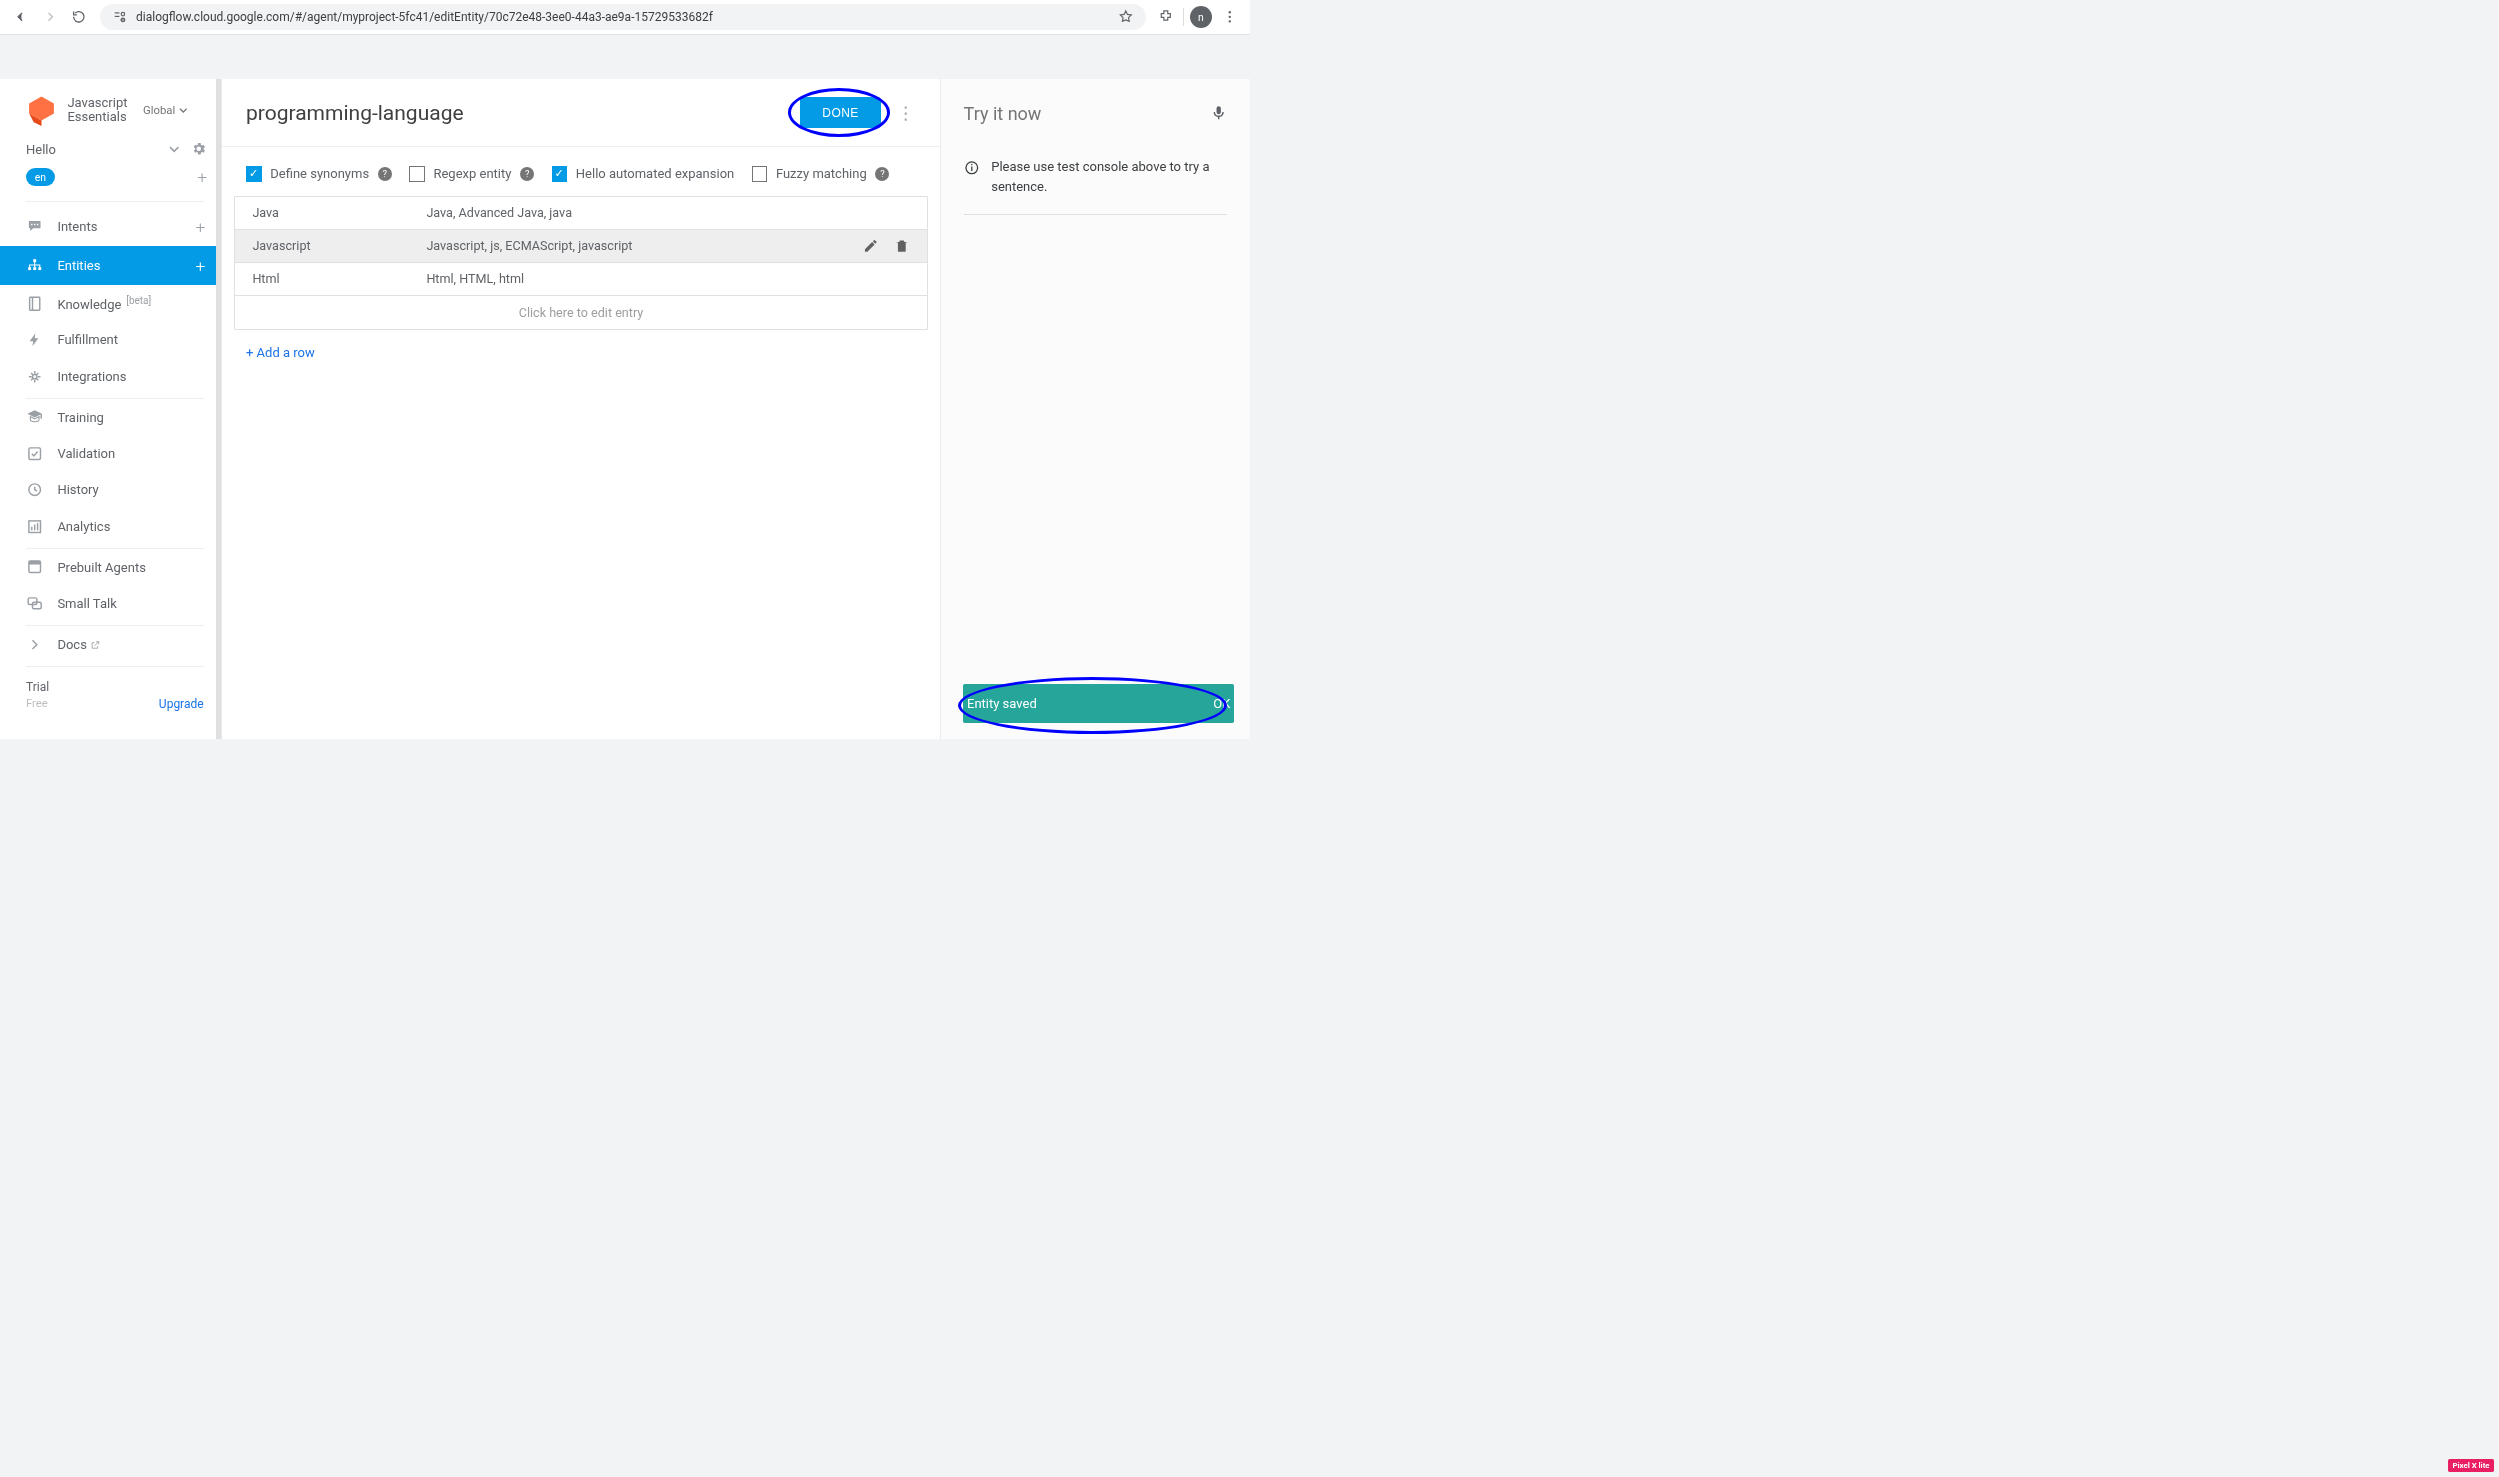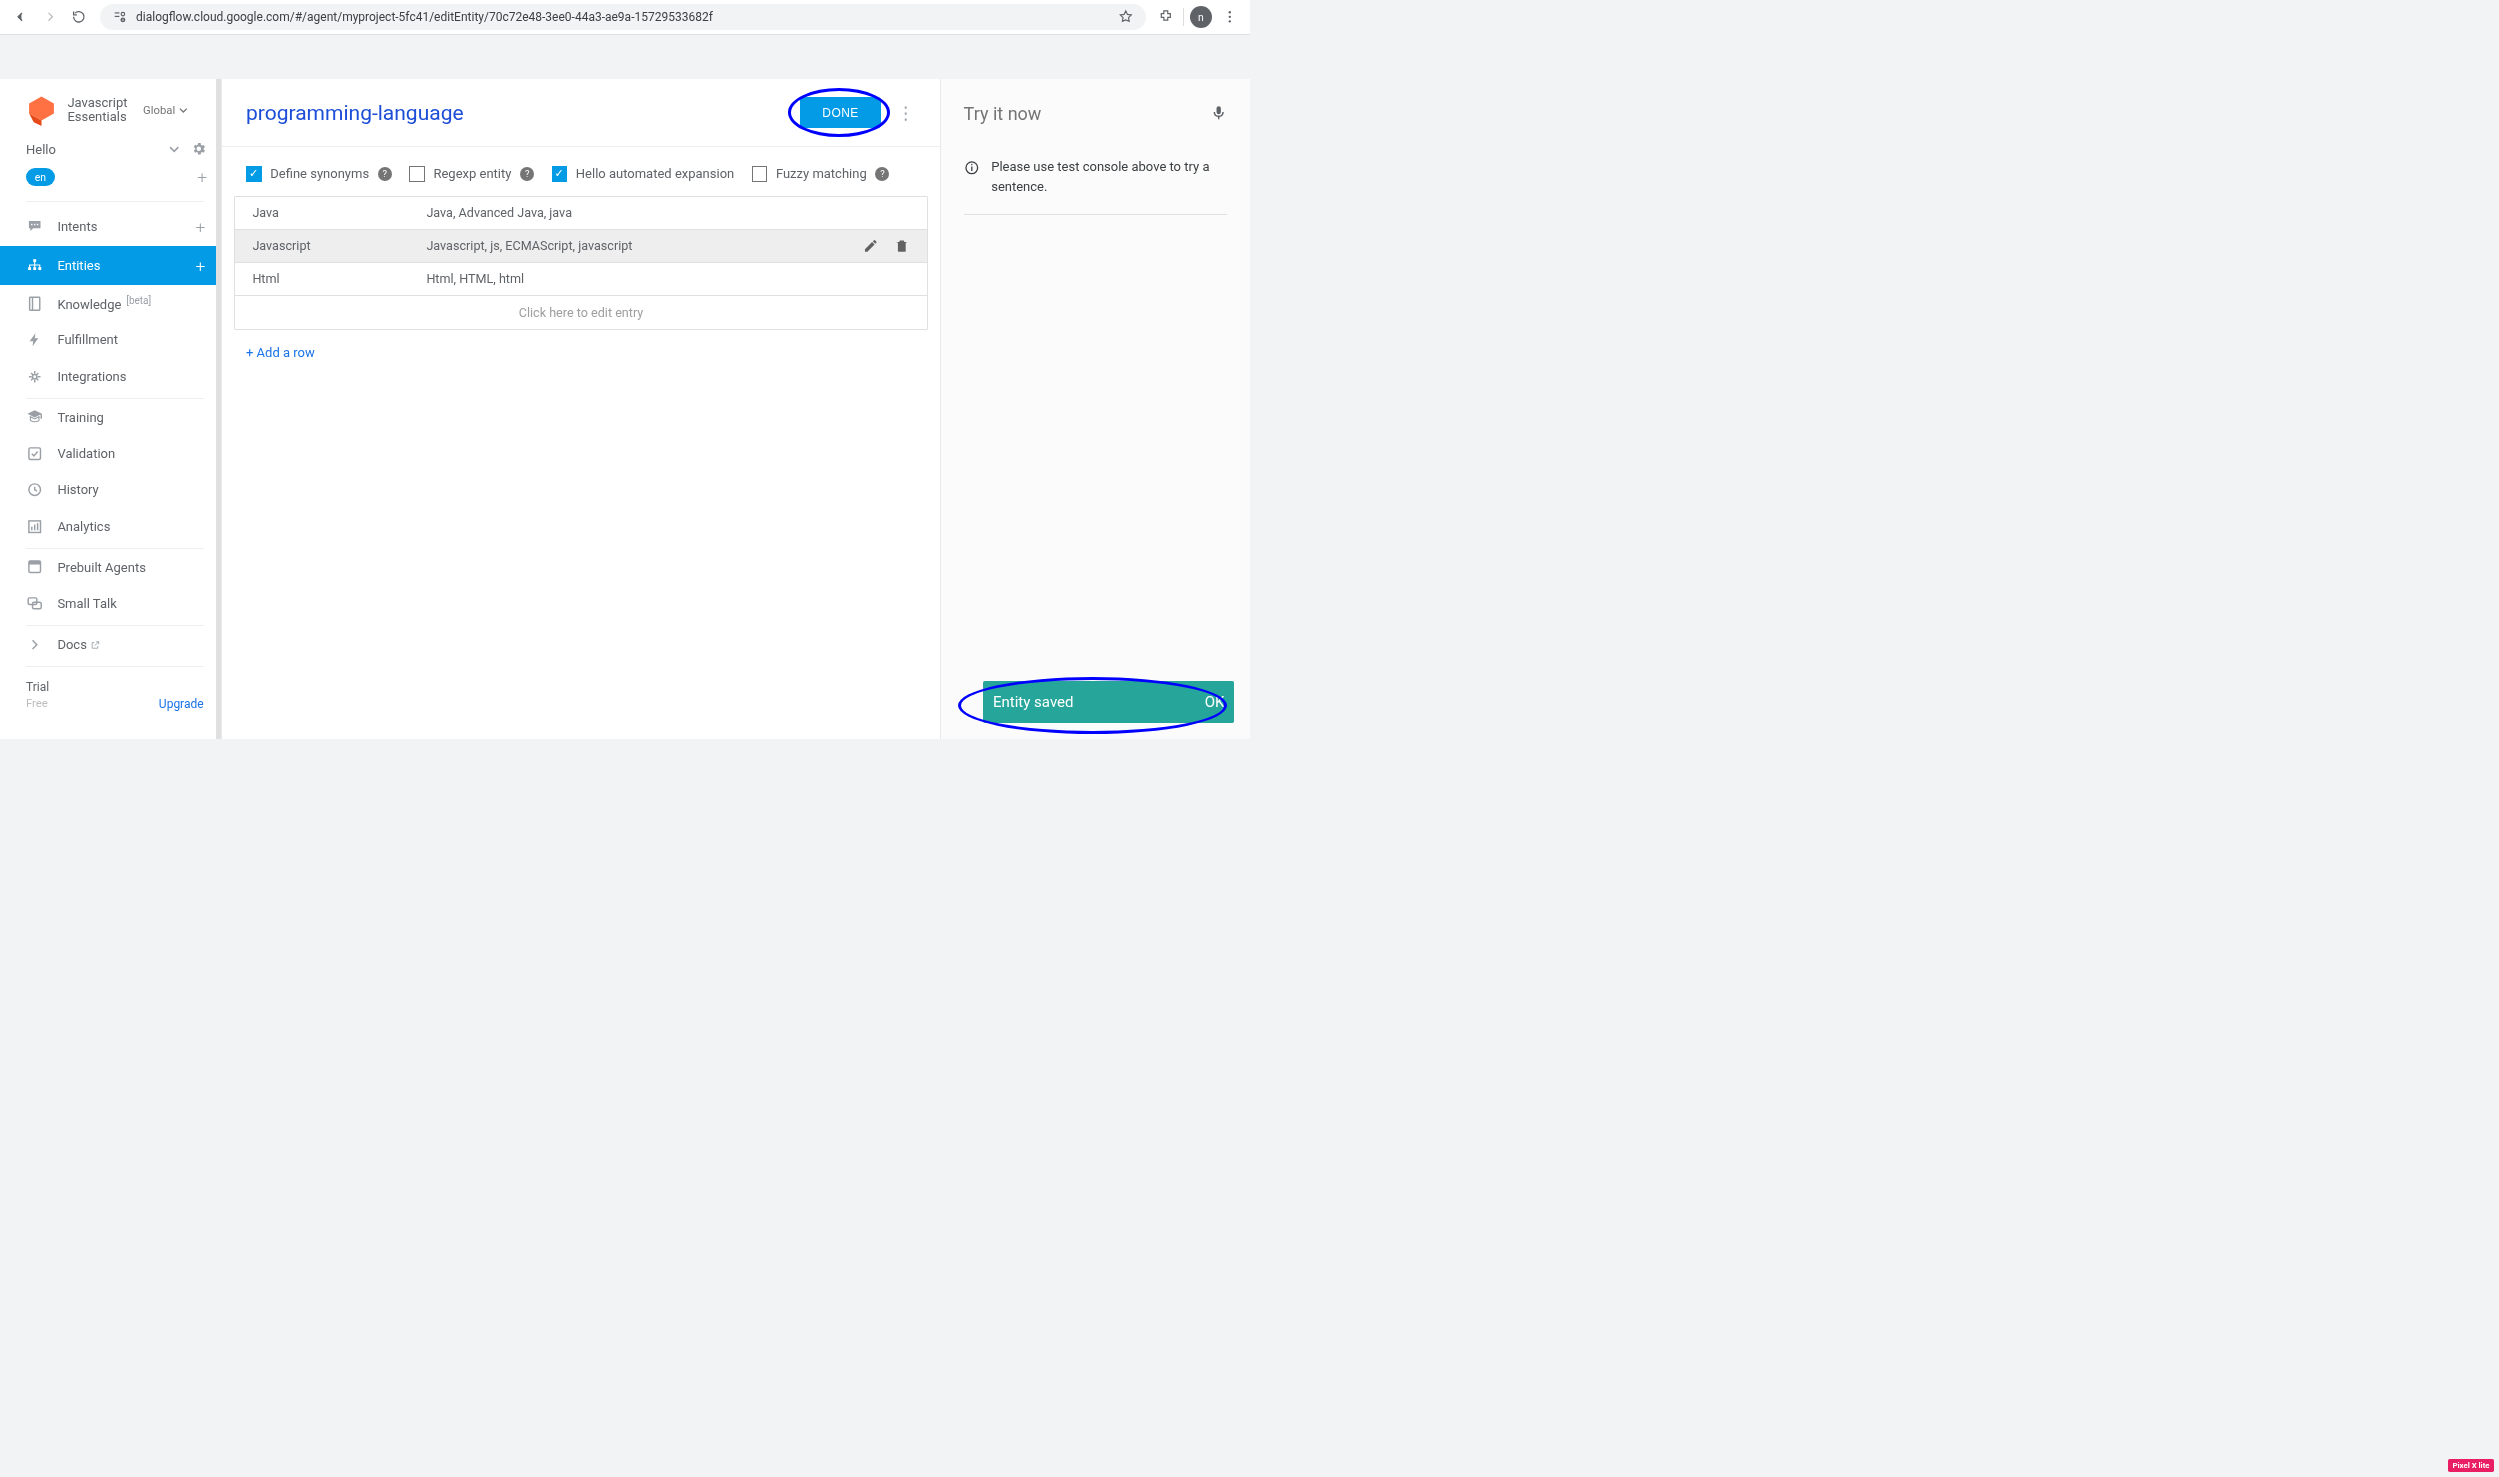--- a/index.html
+++ b/index.html
@@ -44,21 +44,21 @@
 .beta { font-size:10px; color:#9aa0a6; margin-left:1.7px; vertical-align:super; }
 .nav-item.active .nav-icon svg { fill:#fff; }
 .nav-icon svg { fill:#9aa0a6; }
 .sb-trial { padding:12px 17.4px 7px 26px; display:flex; align-items:flex-end; justify-content:space-between; }
 .trial-left { display:flex; flex-direction:column; color:#5f6368; font-size:12px; line-height:1.4; }
 .trial-left .free { color:#bdbdbd; font-size:11.3px; }
 .upgrade { color:#1a73e8; font-size:12px; }
 
 .main { flex:1; background:#fff; border-right:0.9px solid #e8eaed; display:flex; flex-direction:column; }
 .main-header { height:68px; display:flex; align-items:center; justify-content:space-between; padding:0 24px; border-bottom:0.9px solid #eee; }
-.entity-title { font-size:21px; color:#1d4ed8; font-weight:400; }
+.entity-title { font-size:21px; color:#404040; font-weight:400; }
 .header-actions { display:flex; align-items:center; gap:14px; position:relative; }
 .done-btn { background:#039be5; color:#fff; border:none; border-radius:3.5px; padding:8.7px 22.6px; font-size:12px; font-weight:500; letter-spacing:0.4px; cursor:pointer; }
 .done-highlight { position:absolute; left:-12px; top:-8.7px; width:102px; height:49px; border:3.5px solid #0000ff; border-radius:50%/50%; pointer-events:none; }
 .dots { color:#9aa0a6; font-size:17.4px; padding:0 1.7px; }
 
 .options-row { display:flex; align-items:center; gap:17.4px; padding:19px 24px 14px 24px; color:#5f6368; font-size:13px; }
 .opt { display:flex; align-items:center; gap:8.7px; }
 .cb { width:15.6px; height:15.6px; border:1.7px solid #757575; display:inline-flex; align-items:center; justify-content:center; }
 .cb.checked { background:#039be5; border-color:#039be5; }
 .cb.checked::after { content:"✓"; color:#fff; font-size:11.3px; line-height:1; }
@@ -74,21 +74,21 @@
 .trow-placeholder { justify-content:center; color:#9e9e9e; }
 
 .add-row { color:#1a73e8; font-size:13px; padding:15.6px 24px; cursor:pointer; }
 
 .rightpane { width:309px; background:#fbfbfb; display:flex; flex-direction:column; position:relative; }
 .try-header { height:68px; display:flex; align-items:center; justify-content:space-between; padding:0 22.6px; color:#757575; font-size:18px; }
 .mic { color:#5f6368; }
 .try-hint { margin:10.4px 22.6px 0 22.6px; padding-bottom:17.4px; border-bottom:0.9px solid #e0e0e0; display:flex; gap:12px; color:#3c4043; font-size:13px; line-height:1.5; }
 .info-icon-circle { width:15.6px; height:15.6px; flex-shrink:0; margin-top:2.6px; }
 
-.toast { position:absolute; bottom:15.6px; left:42px; right:15.6px; background:#26a69a; color:#fff; display:flex; align-items:center; justify-content:space-between; padding:12px 10px; font-size:15px; border-radius:1.7px; }
+.toast { position:absolute; bottom:15.6px; left:22px; right:15.6px; background:#26a69a; color:#fff; display:flex; align-items:center; justify-content:space-between; padding:12px 4px; font-size:13px; border-radius:1.7px; }
 .toast-highlight { position:absolute; bottom:5.2px; left:17.4px; width:269px; height:57px; border:3.5px solid #0000ff; border-radius:50%/50%; pointer-events:none; }
 
 .pixel-tag { position:fixed; right:5.2px; bottom:5.2px; background:#e91e63; color:#fff; font-size:7.8px; padding:1.7px 4.3px; border-radius:1.7px; font-weight:bold; }
 
 svg { display:block; }
 </style>
 </head>
 <body>
 
 <div class="root">

